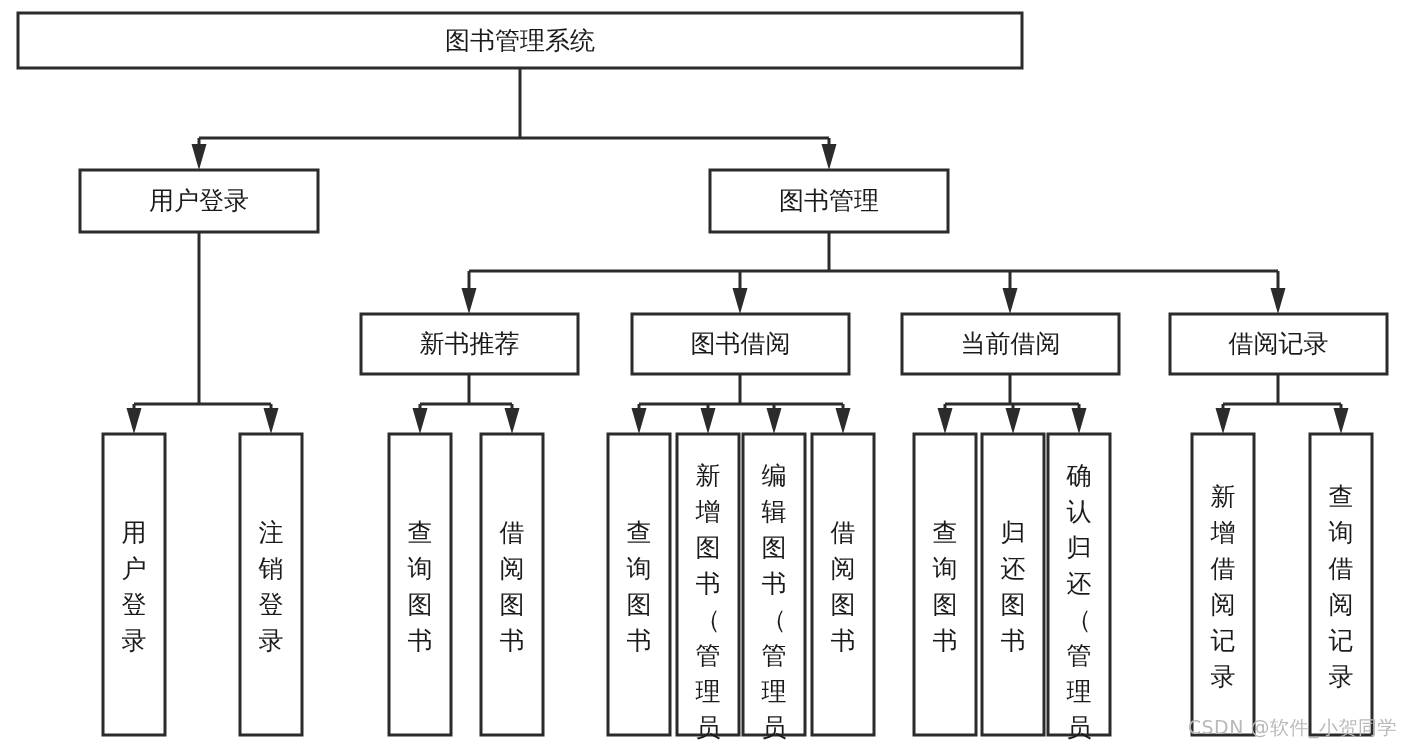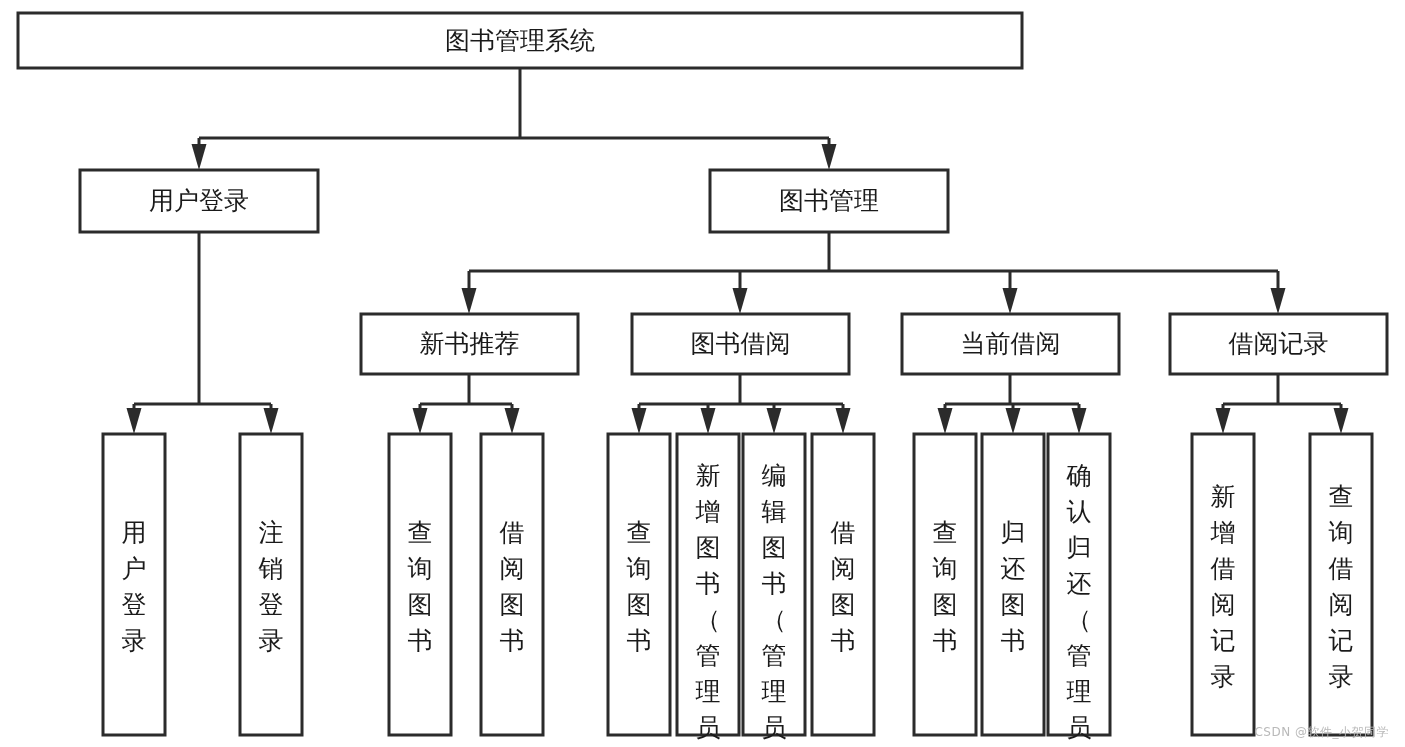--- a/index.html
+++ b/index.html
@@ -49,24 +49,24 @@
     dominant-baseline: middle;
   }
   .node-label-v {
     fill: #1a1a1a;
     font-family: "DejaVu Sans", "Liberation Sans", sans-serif;
     font-size: 25px;
     text-anchor: middle;
   }
   .watermark-text {
     position: absolute;
-    right: 16px;
+    right: 8px;
     bottom: 6px;
     font-family: "DejaVu Sans", "Liberation Sans", sans-serif;
-    font-size: 12px;
+    font-size: 19px;
     color: #b9b9b9;
     white-space: nowrap;
     letter-spacing: 0.5px;
     pointer-events: none;
   }
 </style>
 </head>
 <body>
 
 <div id="diagram-root">

